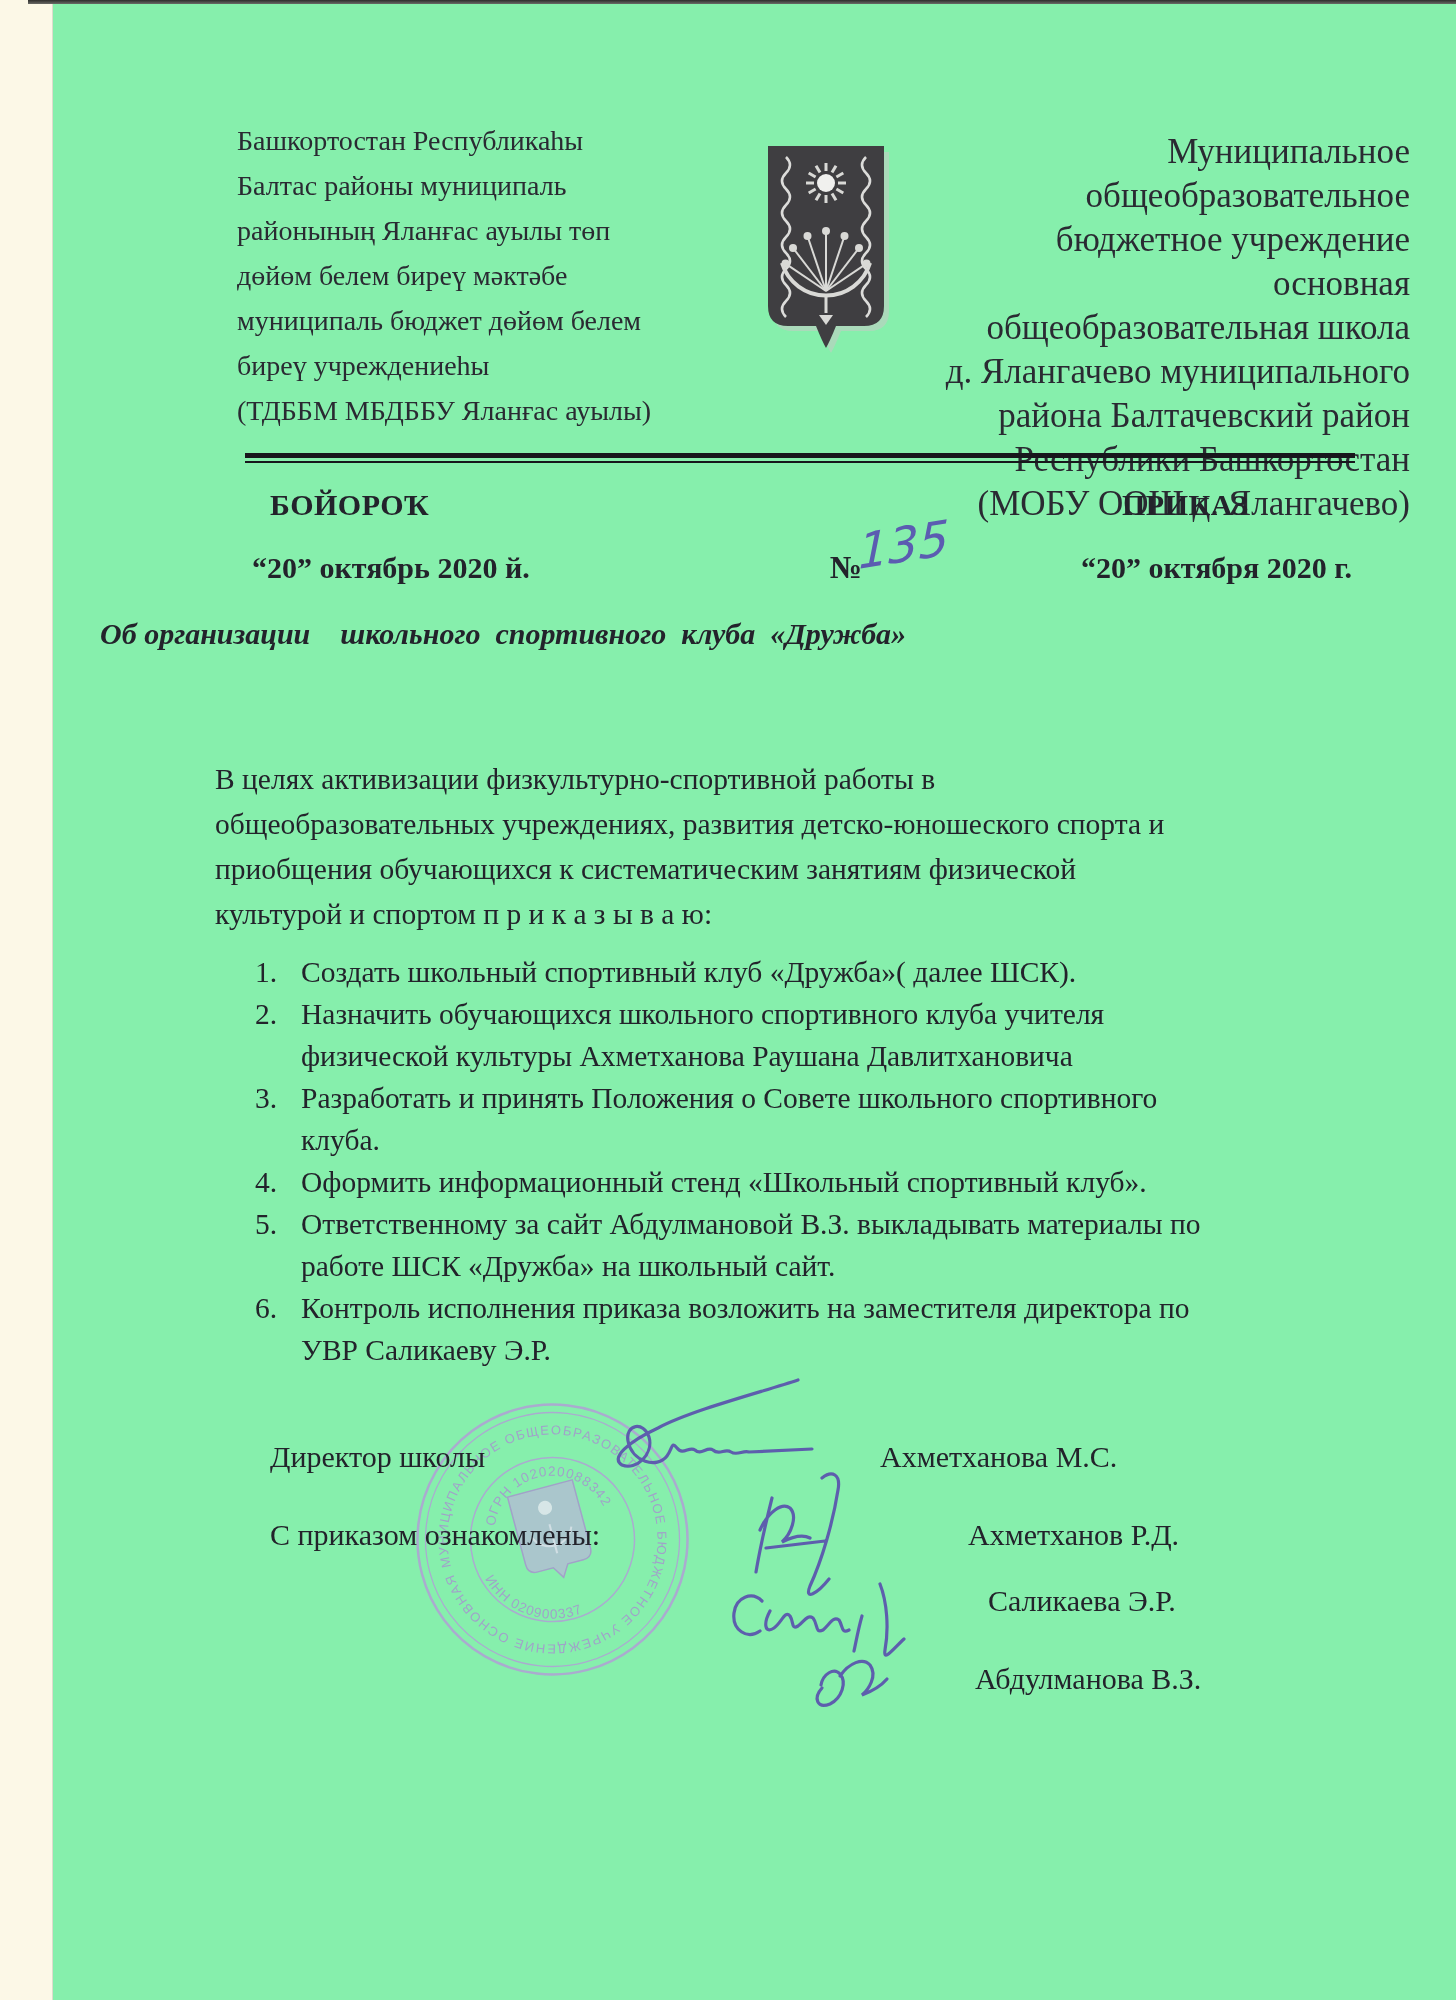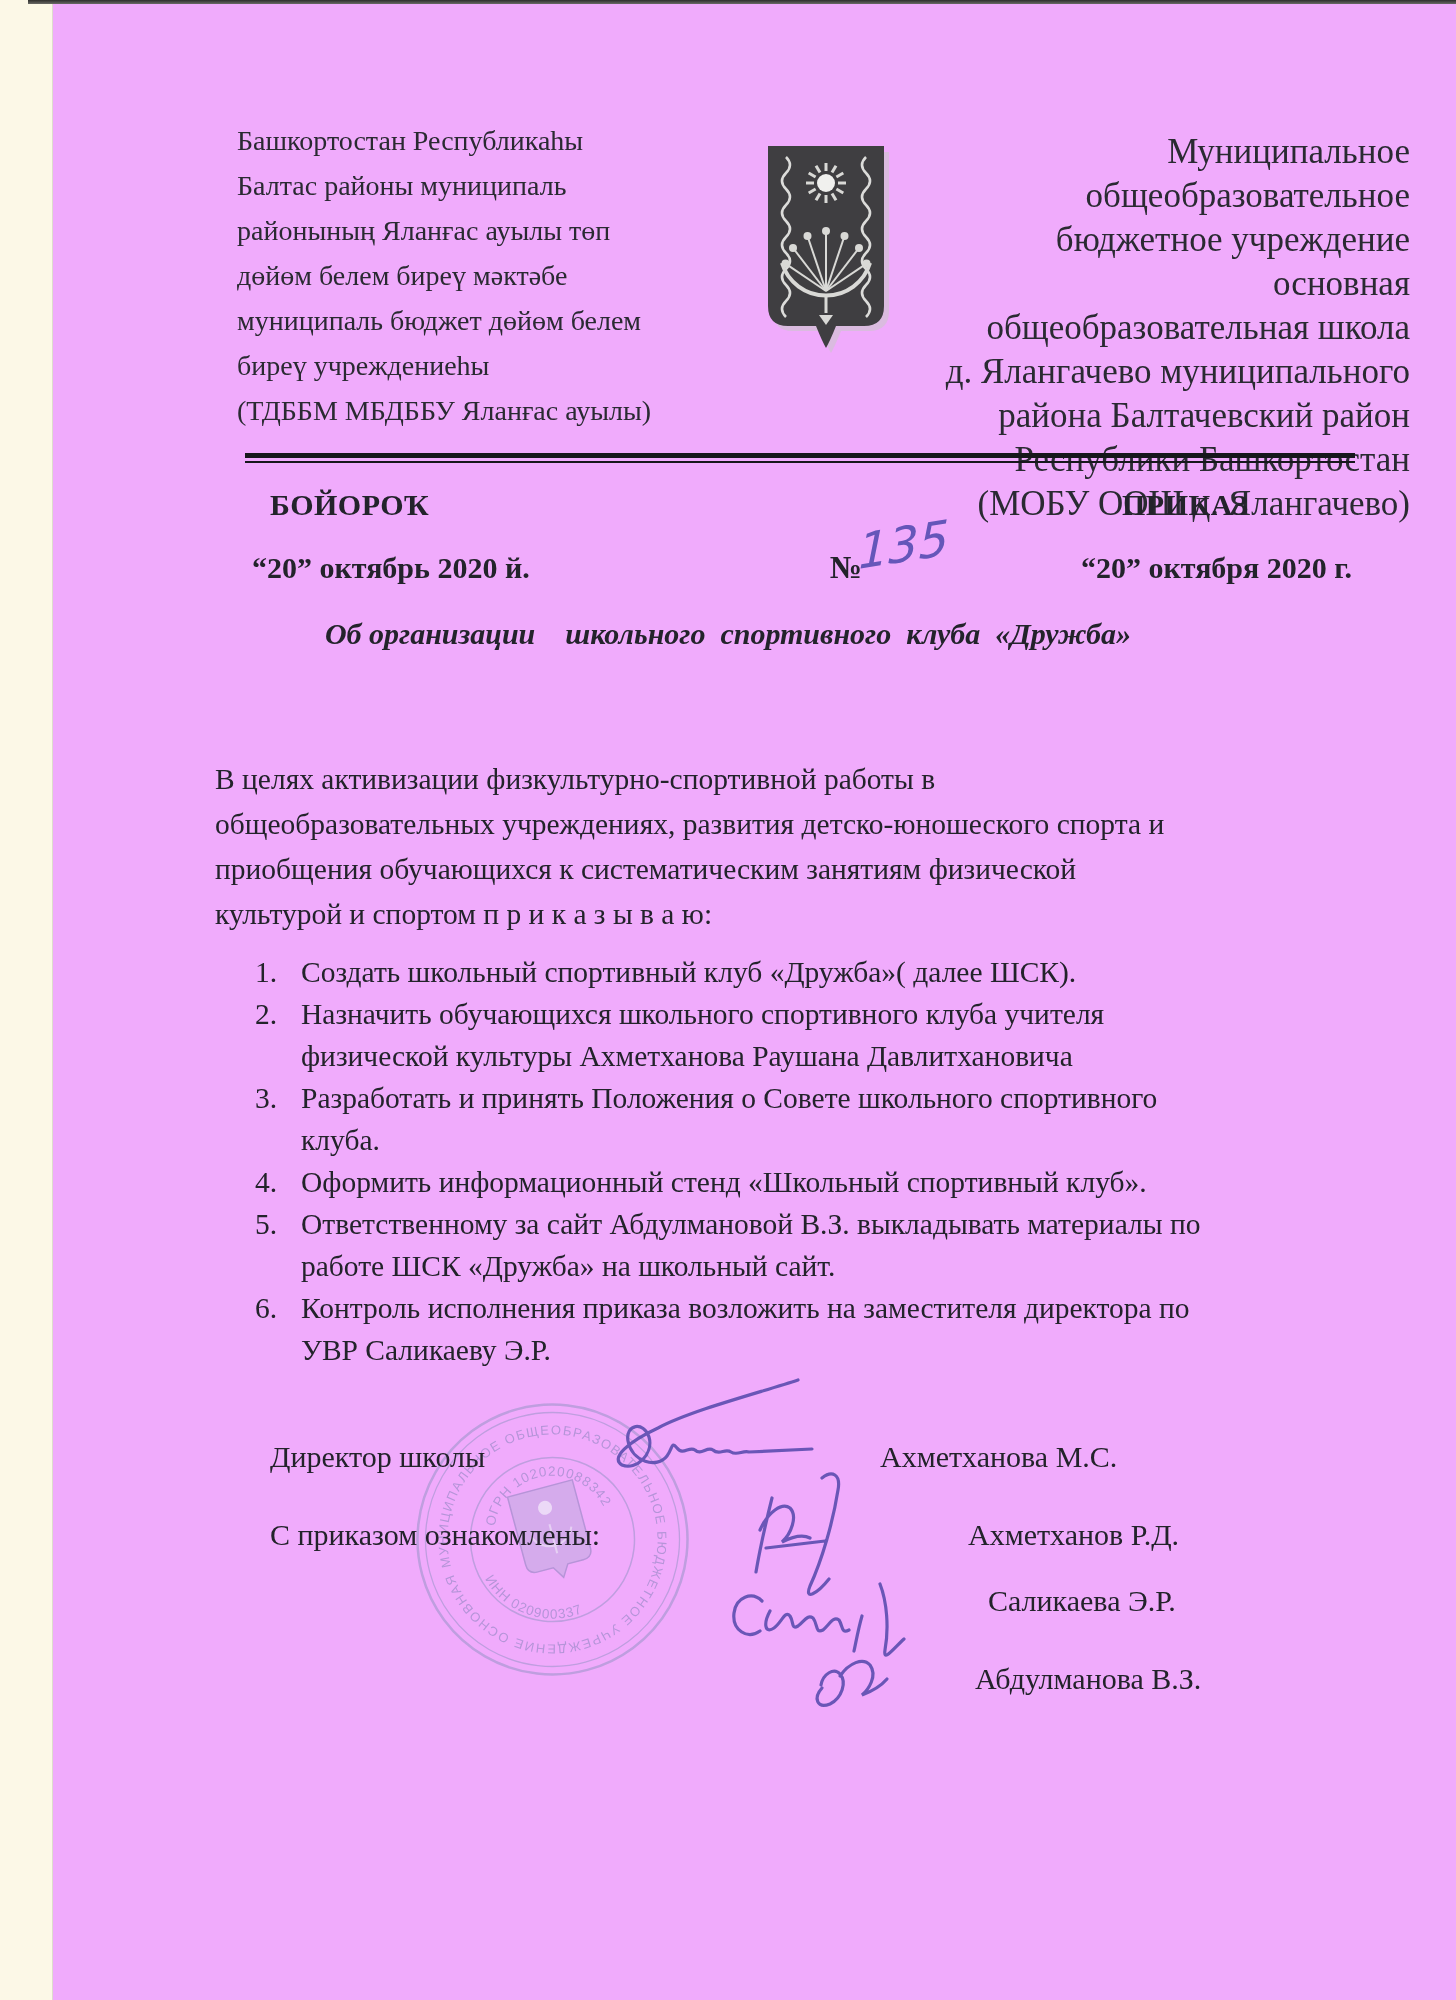--- a/index.html
+++ b/index.html
@@ -1,38 +1,38 @@
 <!DOCTYPE html>
 <html><head>
 <meta charset="utf-8">
 <style>
   html,body{margin:0;padding:0;background:#e9e9ea;}
   #page{
     position:relative;width:1456px;height:2000px;margin:0 auto;
-    background:#f0abfc;overflow:hidden;
+    background:#86efac;overflow:hidden;
     font-family:"Liberation Serif","DejaVu Serif",serif;
     color:#23232b;
   }
   .abs{position:absolute;}
   .scan-left-strip{left:0;top:0;width:52px;height:2000px;background:#fcf8e7;}
   .scan-left-line{left:52px;top:0;width:1px;height:2000px;background:#dedbcd;}
   .scan-top-edge{left:28px;top:0;right:0;height:4px;background:linear-gradient(#2e2e2c,#6a6a66);}
   .lh-block{font-size:28px;line-height:45px;white-space:pre-line;color:#2a2a32;}
   .lh-right{font-size:35px;line-height:44px;text-align:right;}
   .double-rule{left:245px;top:453px;width:1110px;height:10px;
     border-top:5px solid #17171c;border-bottom:2px solid #17171c;box-sizing:border-box;}
   .h-order{font-size:30px;font-weight:bold;letter-spacing:.5px;}
   .date-txt{font-size:30px;font-weight:bold;text-align:center;}
   .num-label{font-size:32px;font-weight:bold;}
   .num-hand{
     font-size:48px;font-style:italic;color:#574db2;
     font-family:"DejaVu Sans",sans-serif;
     transform:rotate(-9deg) skewX(-10deg);transform-origin:left bottom;opacity:.9;
   }
-  .order-title{left:100px;top:617px;width:1256px;text-align:center;
+  .order-title{left:100px;top:617px;width:1256px;text-align:left;
     font-size:30px;font-weight:bold;font-style:italic;white-space:pre;}
   .preamble{left:215px;top:757px;width:1170px;font-size:29.5px;line-height:45px;white-space:pre-line;}
   .olist{left:255px;top:951px;width:1145px;font-size:29.5px;line-height:42px;}
   .li{display:flex;}
   .li .num{width:46px;flex:none;}
   .li .txt{white-space:pre-line;}
   .sig-label{font-size:30px;}
   .sig-name{font-size:30px;}
   svg{display:block;}
 </style>

